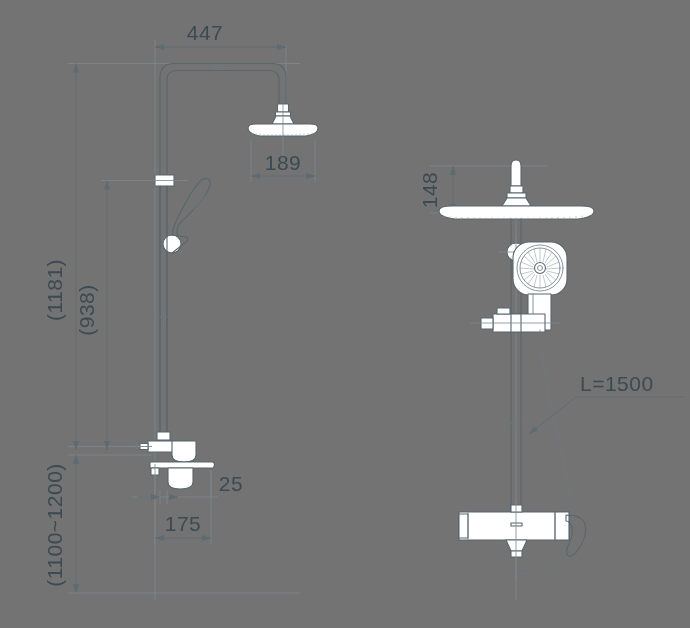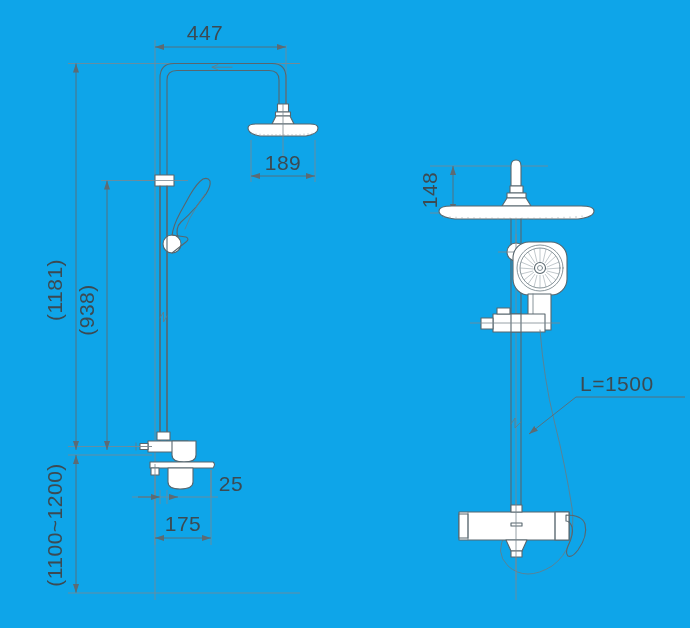--- a/index.html
+++ b/index.html
@@ -8,21 +8,21 @@
     padding: 0;
     background: #ffffff;
   }
   body {
     font-family: "Liberation Sans", sans-serif;
   }
   #sheet {
     position: relative;
     width: 690px;
     height: 628px;
-    background: #0ea5e9;
+    background: #737373;
     overflow: hidden;
   }
   #sheet svg {
     position: absolute;
     top: 0;
     left: 0;
     display: block;
   }
   .dimtext {
     font-family: "Liberation Sans", sans-serif;

